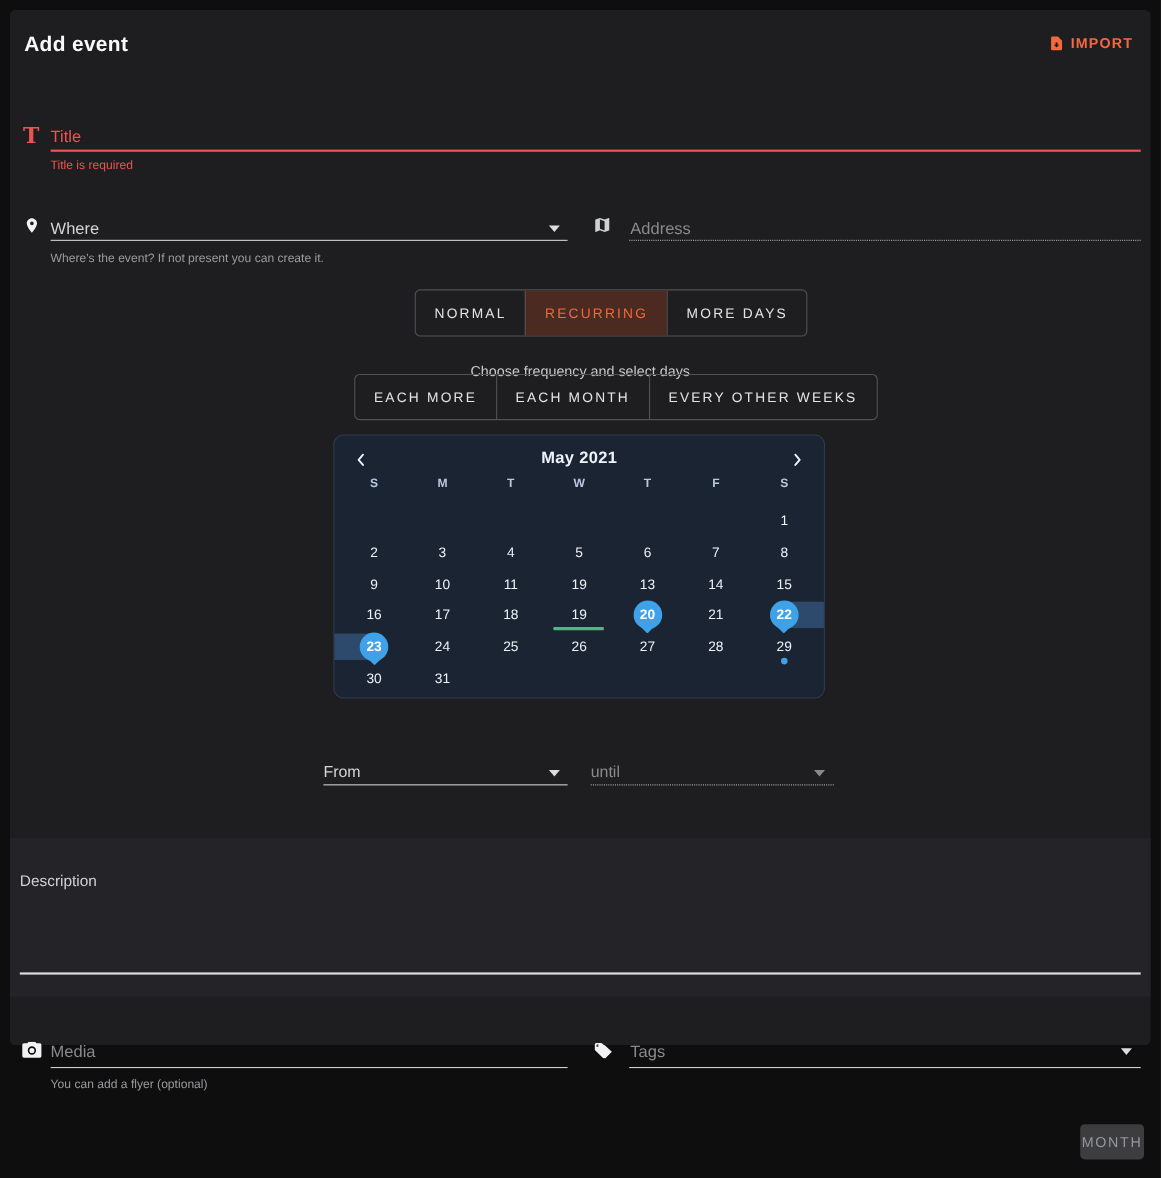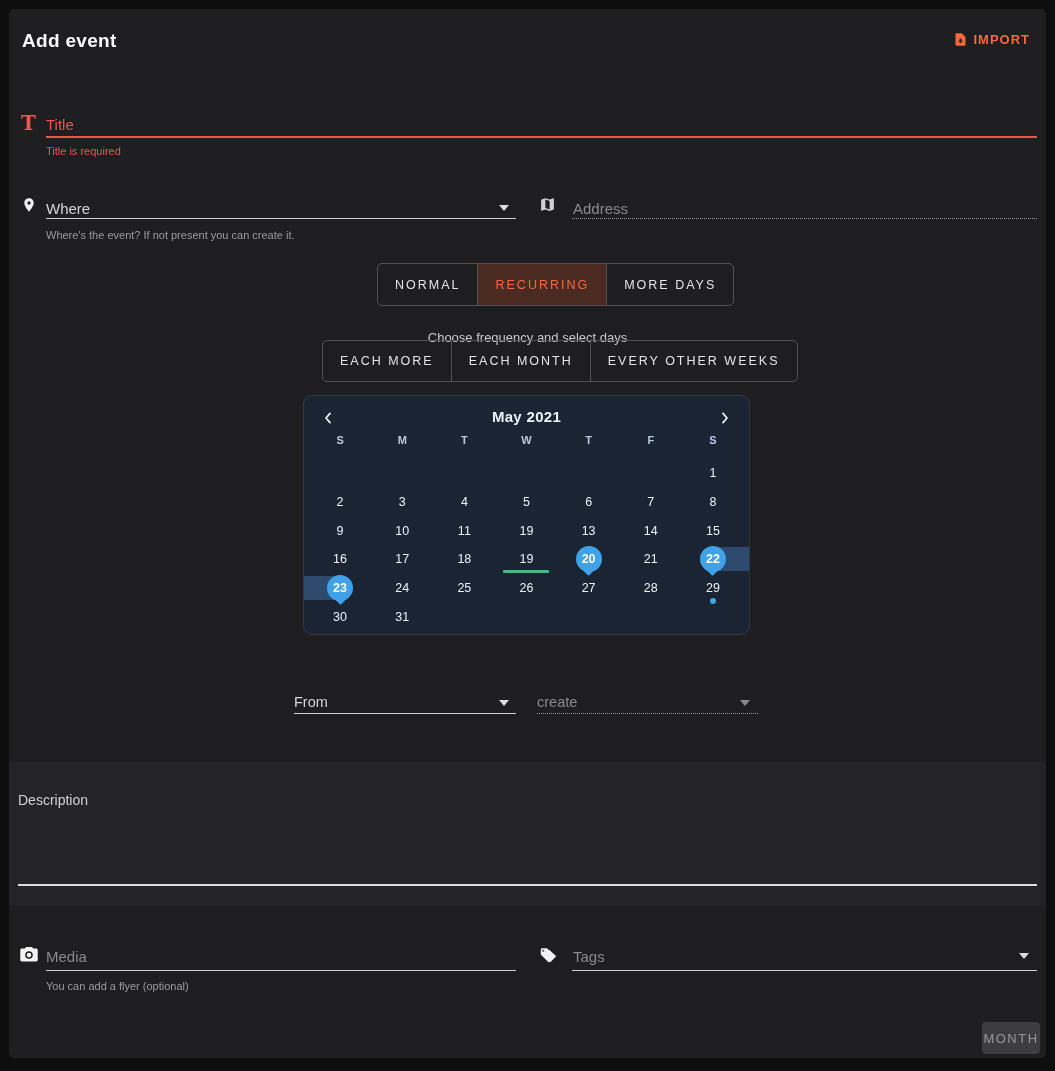--- a/index.html
+++ b/index.html
@@ -4,21 +4,21 @@
 <style>
   * { margin:0; padding:0; box-sizing:border-box; }
   html,body { width:1055px; height:1071px; }
   body {
     background:#0e0e0f;
     font-family:"Liberation Sans","DejaVu Sans",sans-serif;
     position:relative; overflow:hidden;
     color:#e8e8e8;
   }
   .card {
-    position:absolute; left:9px; top:9px; width:1037px; height:1049px;
+    position:absolute; left:9px; top:9px; width:1037px; height:941px;
     background:#1e1e21; border-radius:5px;
   }
   .abs { position:absolute; }
 
   
   .page-title { left:13px; top:21px; font-size:19px; font-weight:bold; color:#fafafa; letter-spacing:.3px; }
   .import-btn { right:16px; top:22px; display:flex; align-items:center; gap:5px;
     color:var(--accent,#f4683d); font-size:13px; font-weight:bold; letter-spacing:1px; cursor:pointer; }
 
   
@@ -273,21 +273,21 @@
         <div class="cal-cell"></div>
         <div class="cal-cell"></div>
         <div class="cal-cell"></div>
         <div class="cal-cell"></div>
       </div>
   </div>
 
   <div class="abs ph" style="left:285px;top:685px;font-size:14.5px;">From</div>
   <div class="abs caret" style="left:490px;top:691px;"></div>
   <div class="abs line thin" style="left:285px;top:704px;width:222px;"></div>
-  <div class="abs ph dim" style="left:528px;top:685px;font-size:14.5px;">create</div>
+  <div class="abs ph dim" style="left:528px;top:685px;font-size:14.5px;">until</div>
   <div class="abs caret dim" style="left:731px;top:691px;"></div>
   <div class="abs dotted" style="left:528px;top:704px;width:221px;"></div>
 
   <div class="abs desc-block"></div>
   <div class="abs desc-label">Description</div>
   <div class="abs line desc-line"></div>
 
   <span class="abs" style="left:11px;top:938px;">
     <svg width="18" height="16" viewBox="0 0 24 22">
         <path fill="#f2f2f2" fill-rule="evenodd" d="M8 0L6.17 2H2C.9 2 0 2.9 0 4v14c0 1.1.9 2 2 2h20c1.1 0 2-.9 2-2V4c0-1.1-.9-2-2-2h-4.17L16 0H8zm4 16.2a5.2 5.2 0 1 1 0-10.4 5.2 5.2 0 0 1 0 10.4zm0-2a3.2 3.2 0 1 0 0-6.4 3.2 3.2 0 0 0 0 6.4z"></path>

